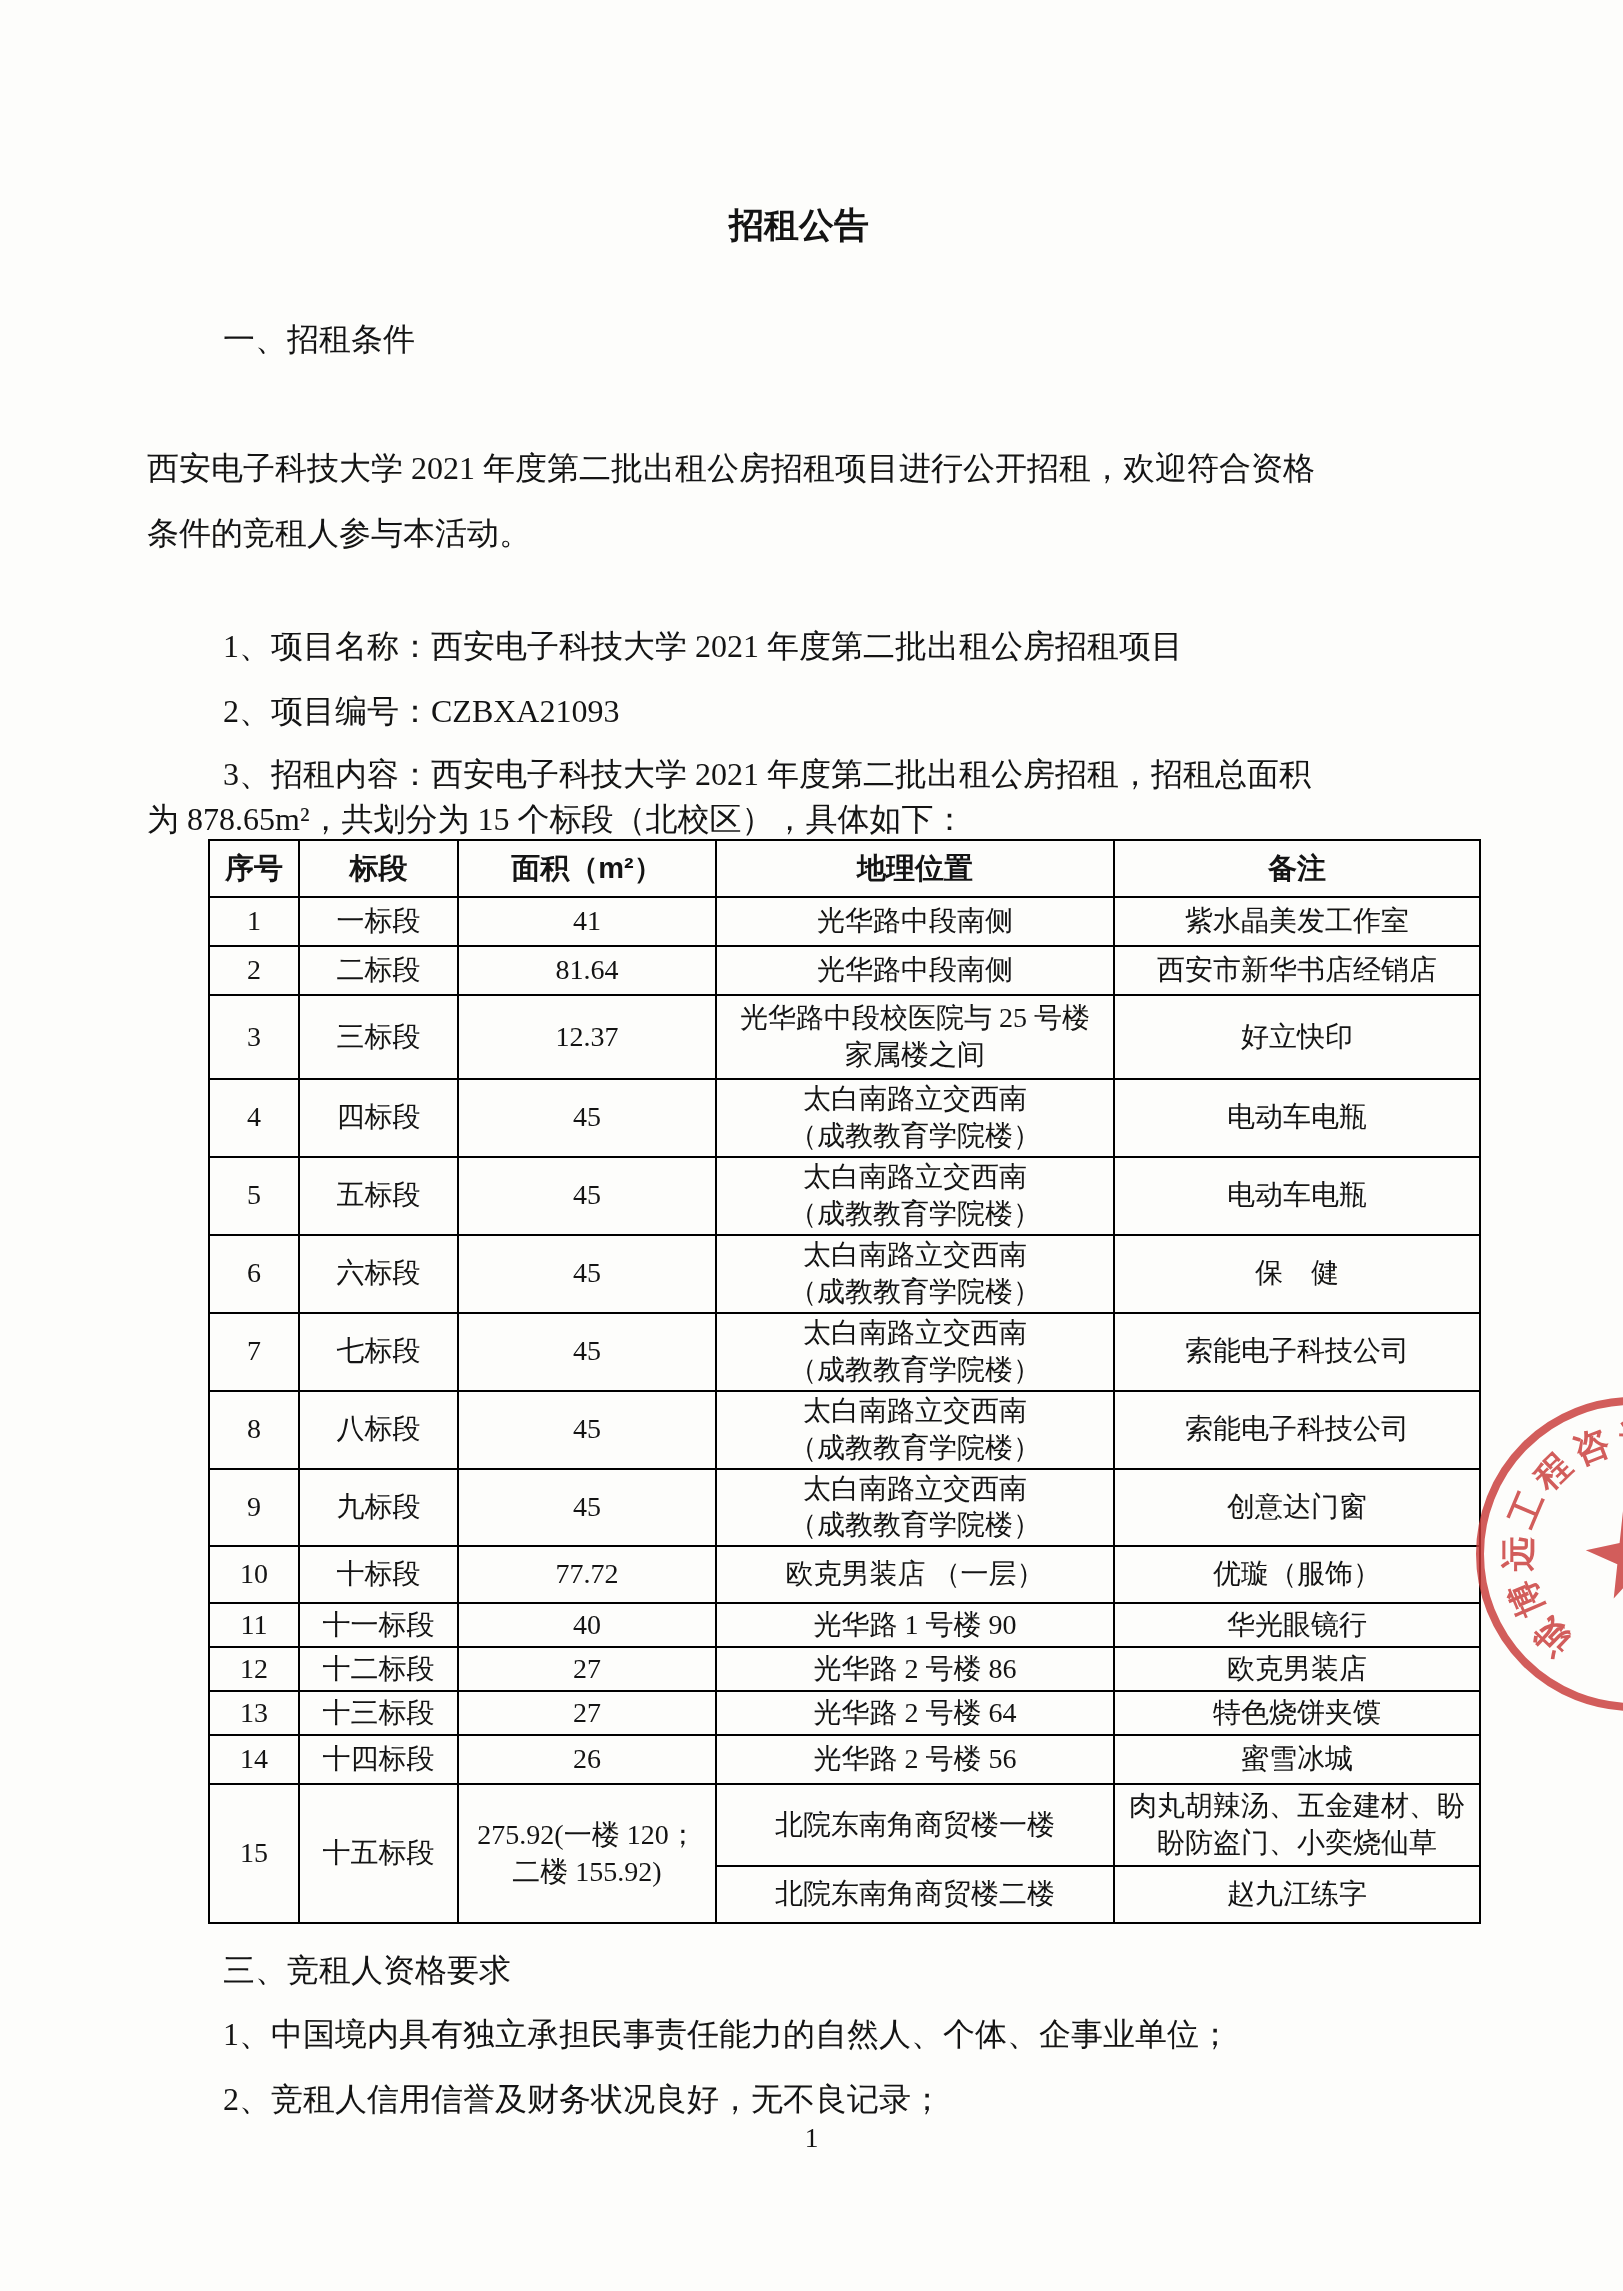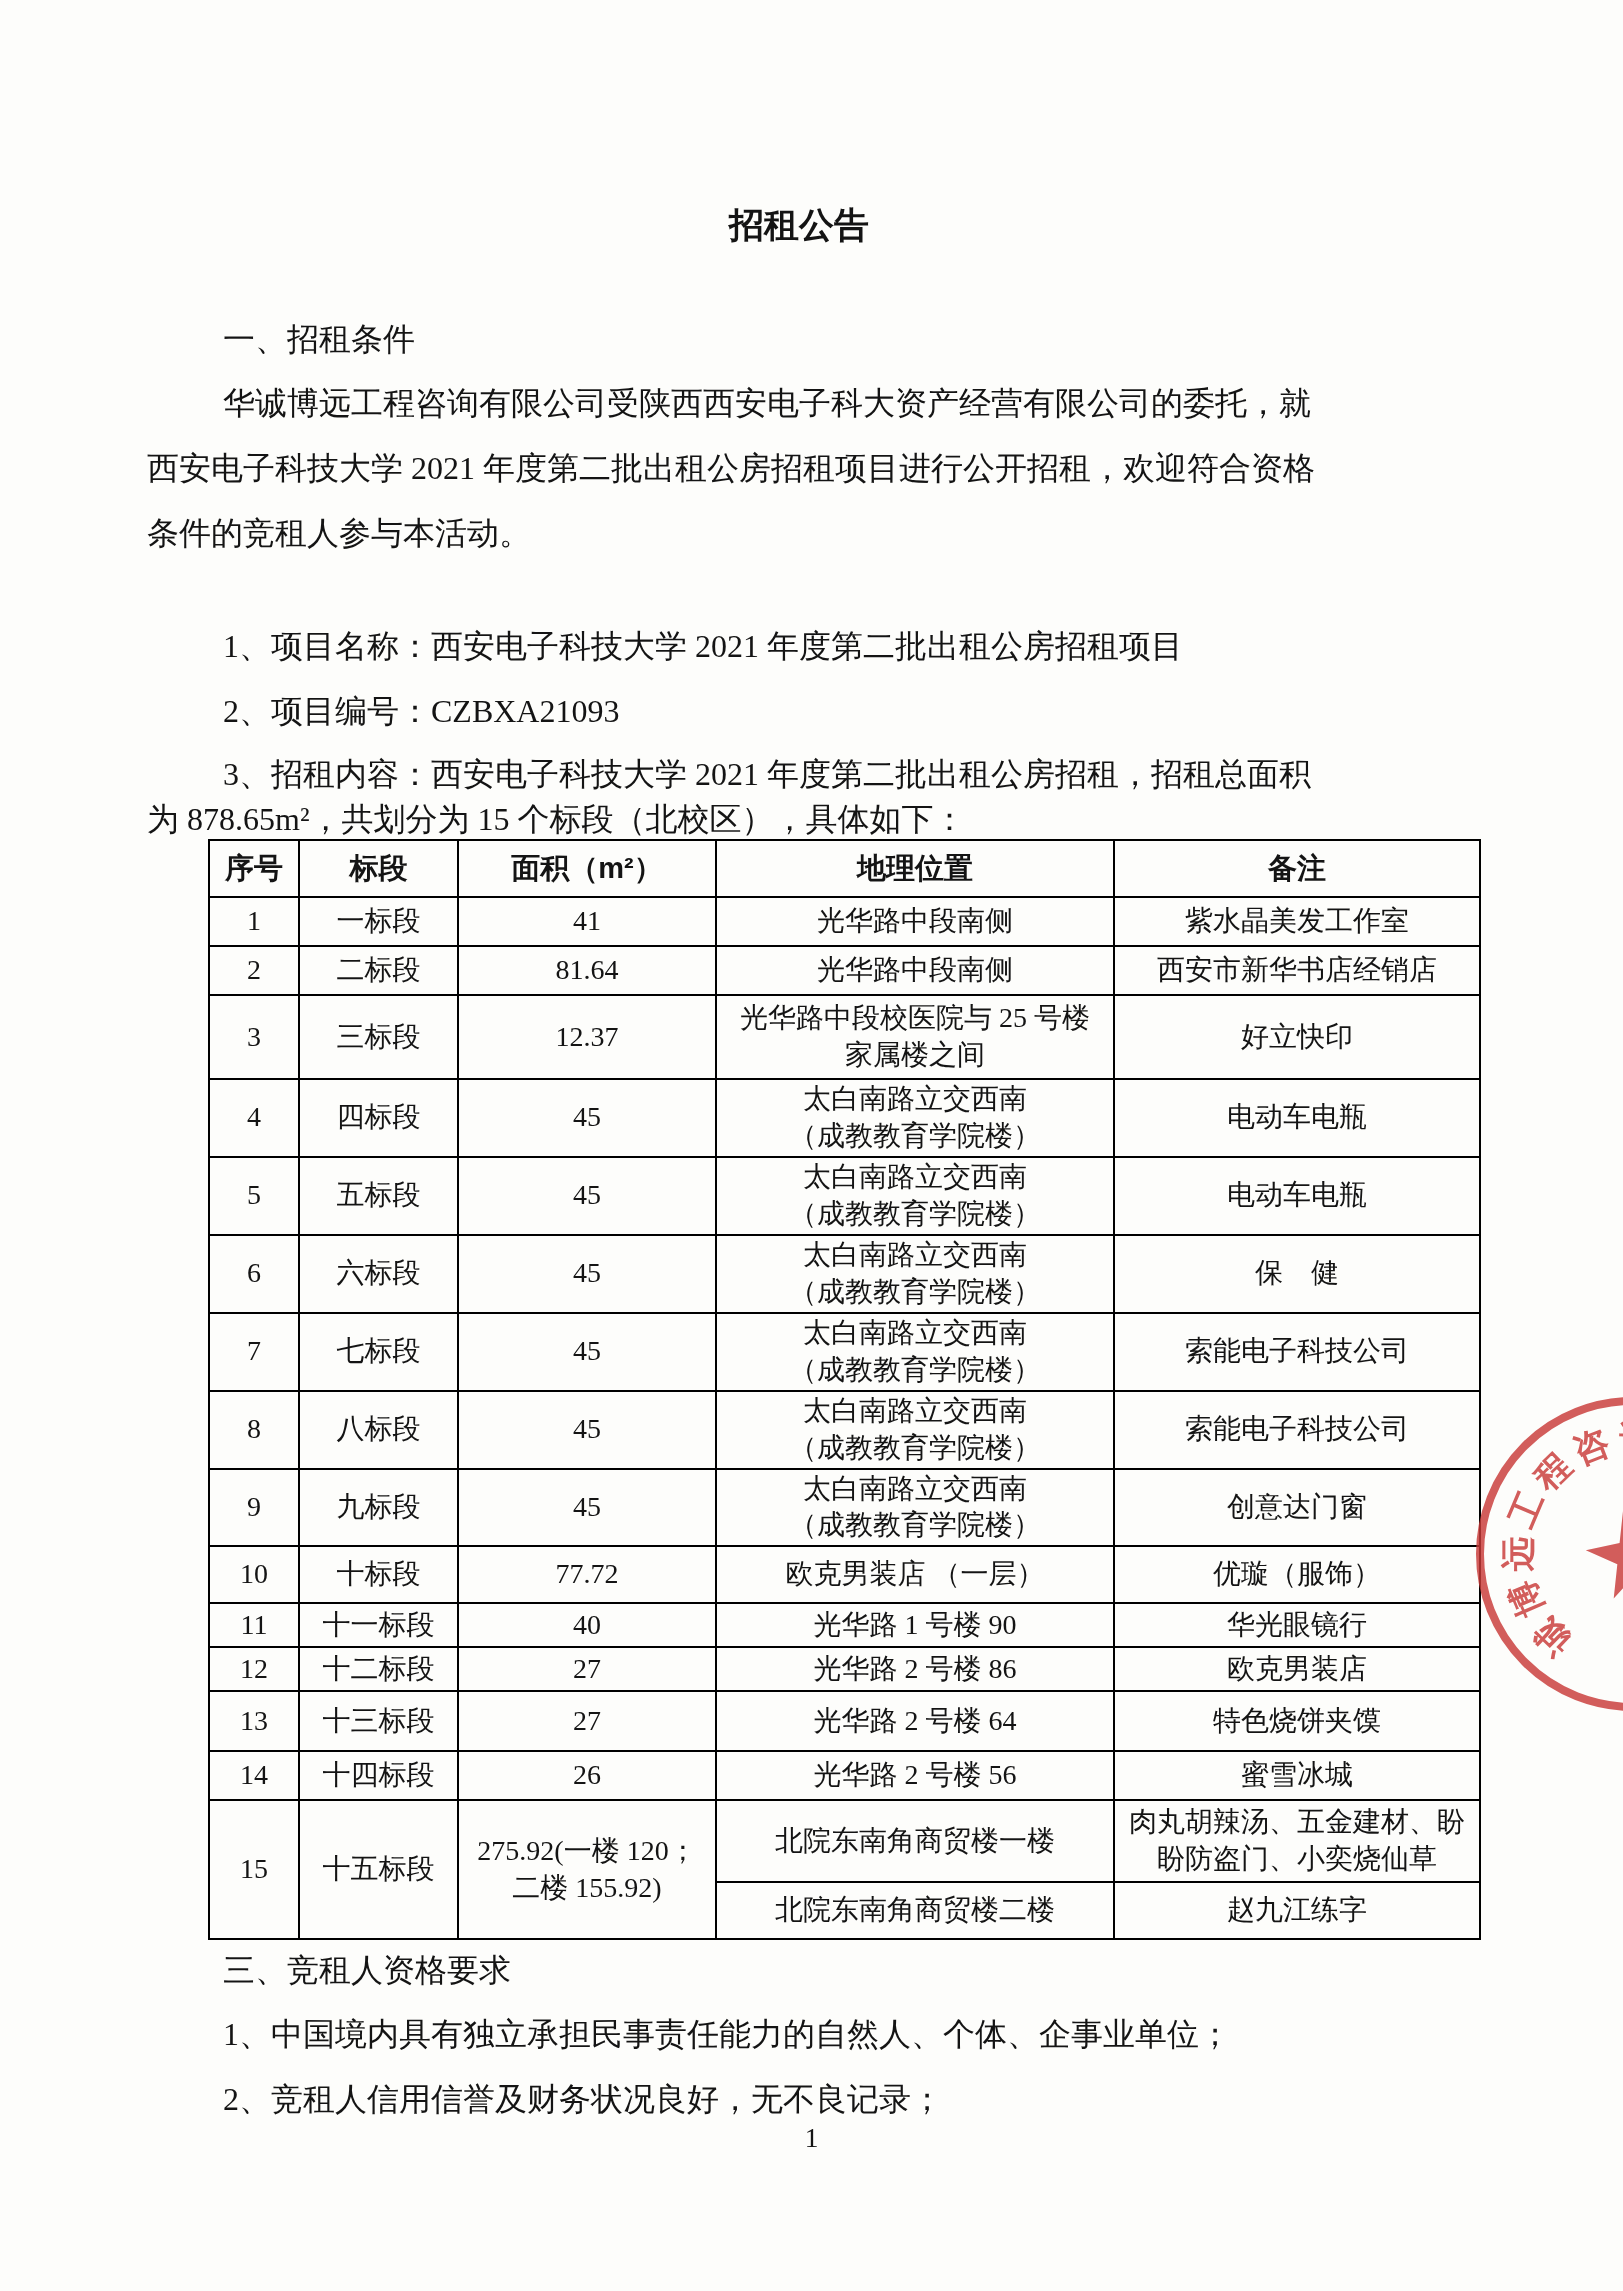--- a/index.html
+++ b/index.html
@@ -32,21 +32,20 @@
     transform:translate(-50%,-50%) rotate(-12deg);}
 </style>
 </head>
 <body>
 
 <div class="page">
 
   <div class="title" style="top:202px">招租公告</div>
 
   <div class="line heading" style="top:318px;left:223px">一、招租条件</div>
-  <div class="line" style="top:382px;left:223px">华诚博远工程咨询有限公司受陕西西安电子科大资产经营有限公司的委托，就</div>
   <div class="line" style="top:447px;left:147px">西安电子科技大学 2021 年度第二批出租公房招租项目进行公开招租，欢迎符合资格</div>
   <div class="line" style="top:512px;left:147px">条件的竞租人参与本活动。</div>
 
   <div class="line" style="top:625px;left:223px">1、项目名称：西安电子科技大学 2021 年度第二批出租公房招租项目</div>
   <div class="line" style="top:690px;left:223px">2、项目编号：CZBXA21093</div>
   <div class="line" style="top:753px;left:223px">3、招租内容：西安电子科技大学 2021 年度第二批出租公房招租，招租总面积</div>
   <div class="line" style="top:798px;left:147px">为 878.65m²，共划分为 15 个标段（北校区），具体如下：</div>
 
   <table class="lease">
     <colgroup>
@@ -150,21 +149,21 @@
           <td>光华路 1 号楼 90</td>
           <td>华光眼镜行</td>
         </tr>
         <tr style="height: 44px;">
           <td>12</td>
           <td>十二标段</td>
           <td>27</td>
           <td>光华路 2 号楼 86</td>
           <td>欧克男装店</td>
         </tr>
-        <tr style="height: 60px;">
+        <tr style="height: 44px;">
           <td>13</td>
           <td>十三标段</td>
           <td>27</td>
           <td>光华路 2 号楼 64</td>
           <td>特色烧饼夹馍</td>
         </tr>
         <tr style="height: 49px;">
           <td>14</td>
           <td>十四标段</td>
           <td>26</td>

